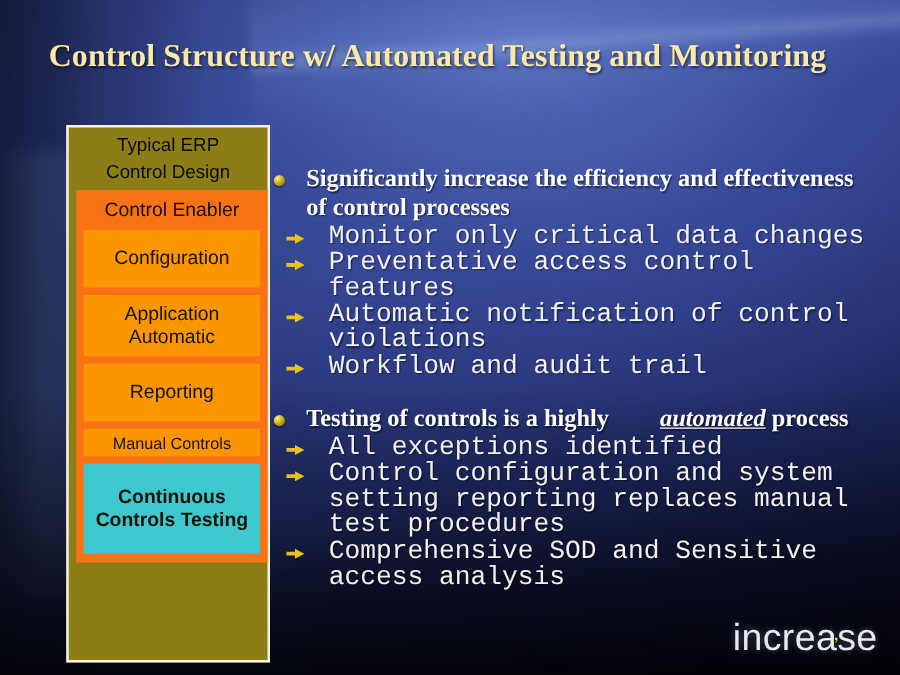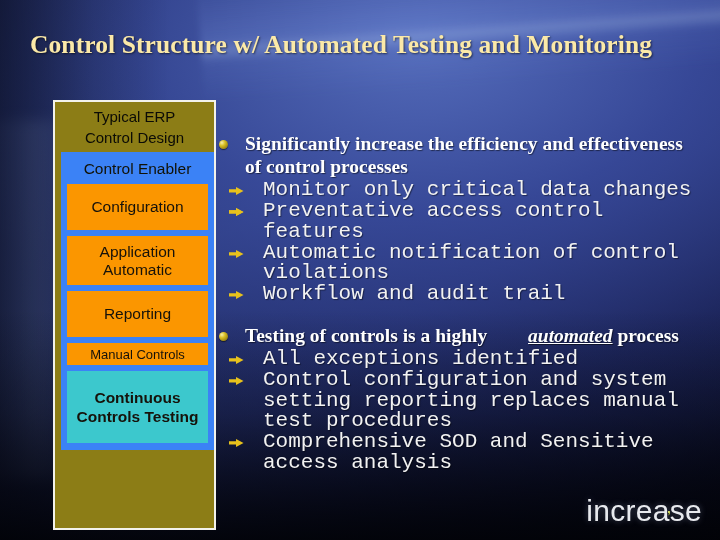--- a/index.html
+++ b/index.html
@@ -88,20 +88,21 @@
     position:absolute;
     left:30px; top:30px;
     width:640px;
     font-family:"Liberation Serif", serif;
     font-size:25.5px;
     font-weight:bold;
     line-height:29px;
     color:#fbe9a8;
     letter-spacing:0.1px;
     text-shadow:1px 1px 2px rgba(0,0,0,0.55);
+    text-align:center;
   }
 
   
   #panel {
     position:absolute;
     left:53px; top:100px;
     width:163px; height:430px;
     background:#8c7d16;
     border:2px solid #f2f2ea;
     padding:0;
@@ -109,21 +110,21 @@
   #panel-header {
     text-align:center;
     color:#0b0b06;
     font-family:"Liberation Sans", sans-serif;
     font-size:15px;
     line-height:20.5px;
     padding:5px 4px 4px 4px;
   }
   #panel-inner {
     margin:0 0 6px 6px;
-    background:#3b82f6;
+    background:#f97316;
     padding:4px 6px 7px 6px;
   }
   .enabler-title {
     text-align:center;
     color:#121206;
     font-family:"Liberation Sans", sans-serif;
     font-size:15.5px;
     line-height:21px;
     padding:2px 0 5px 0;
   }

